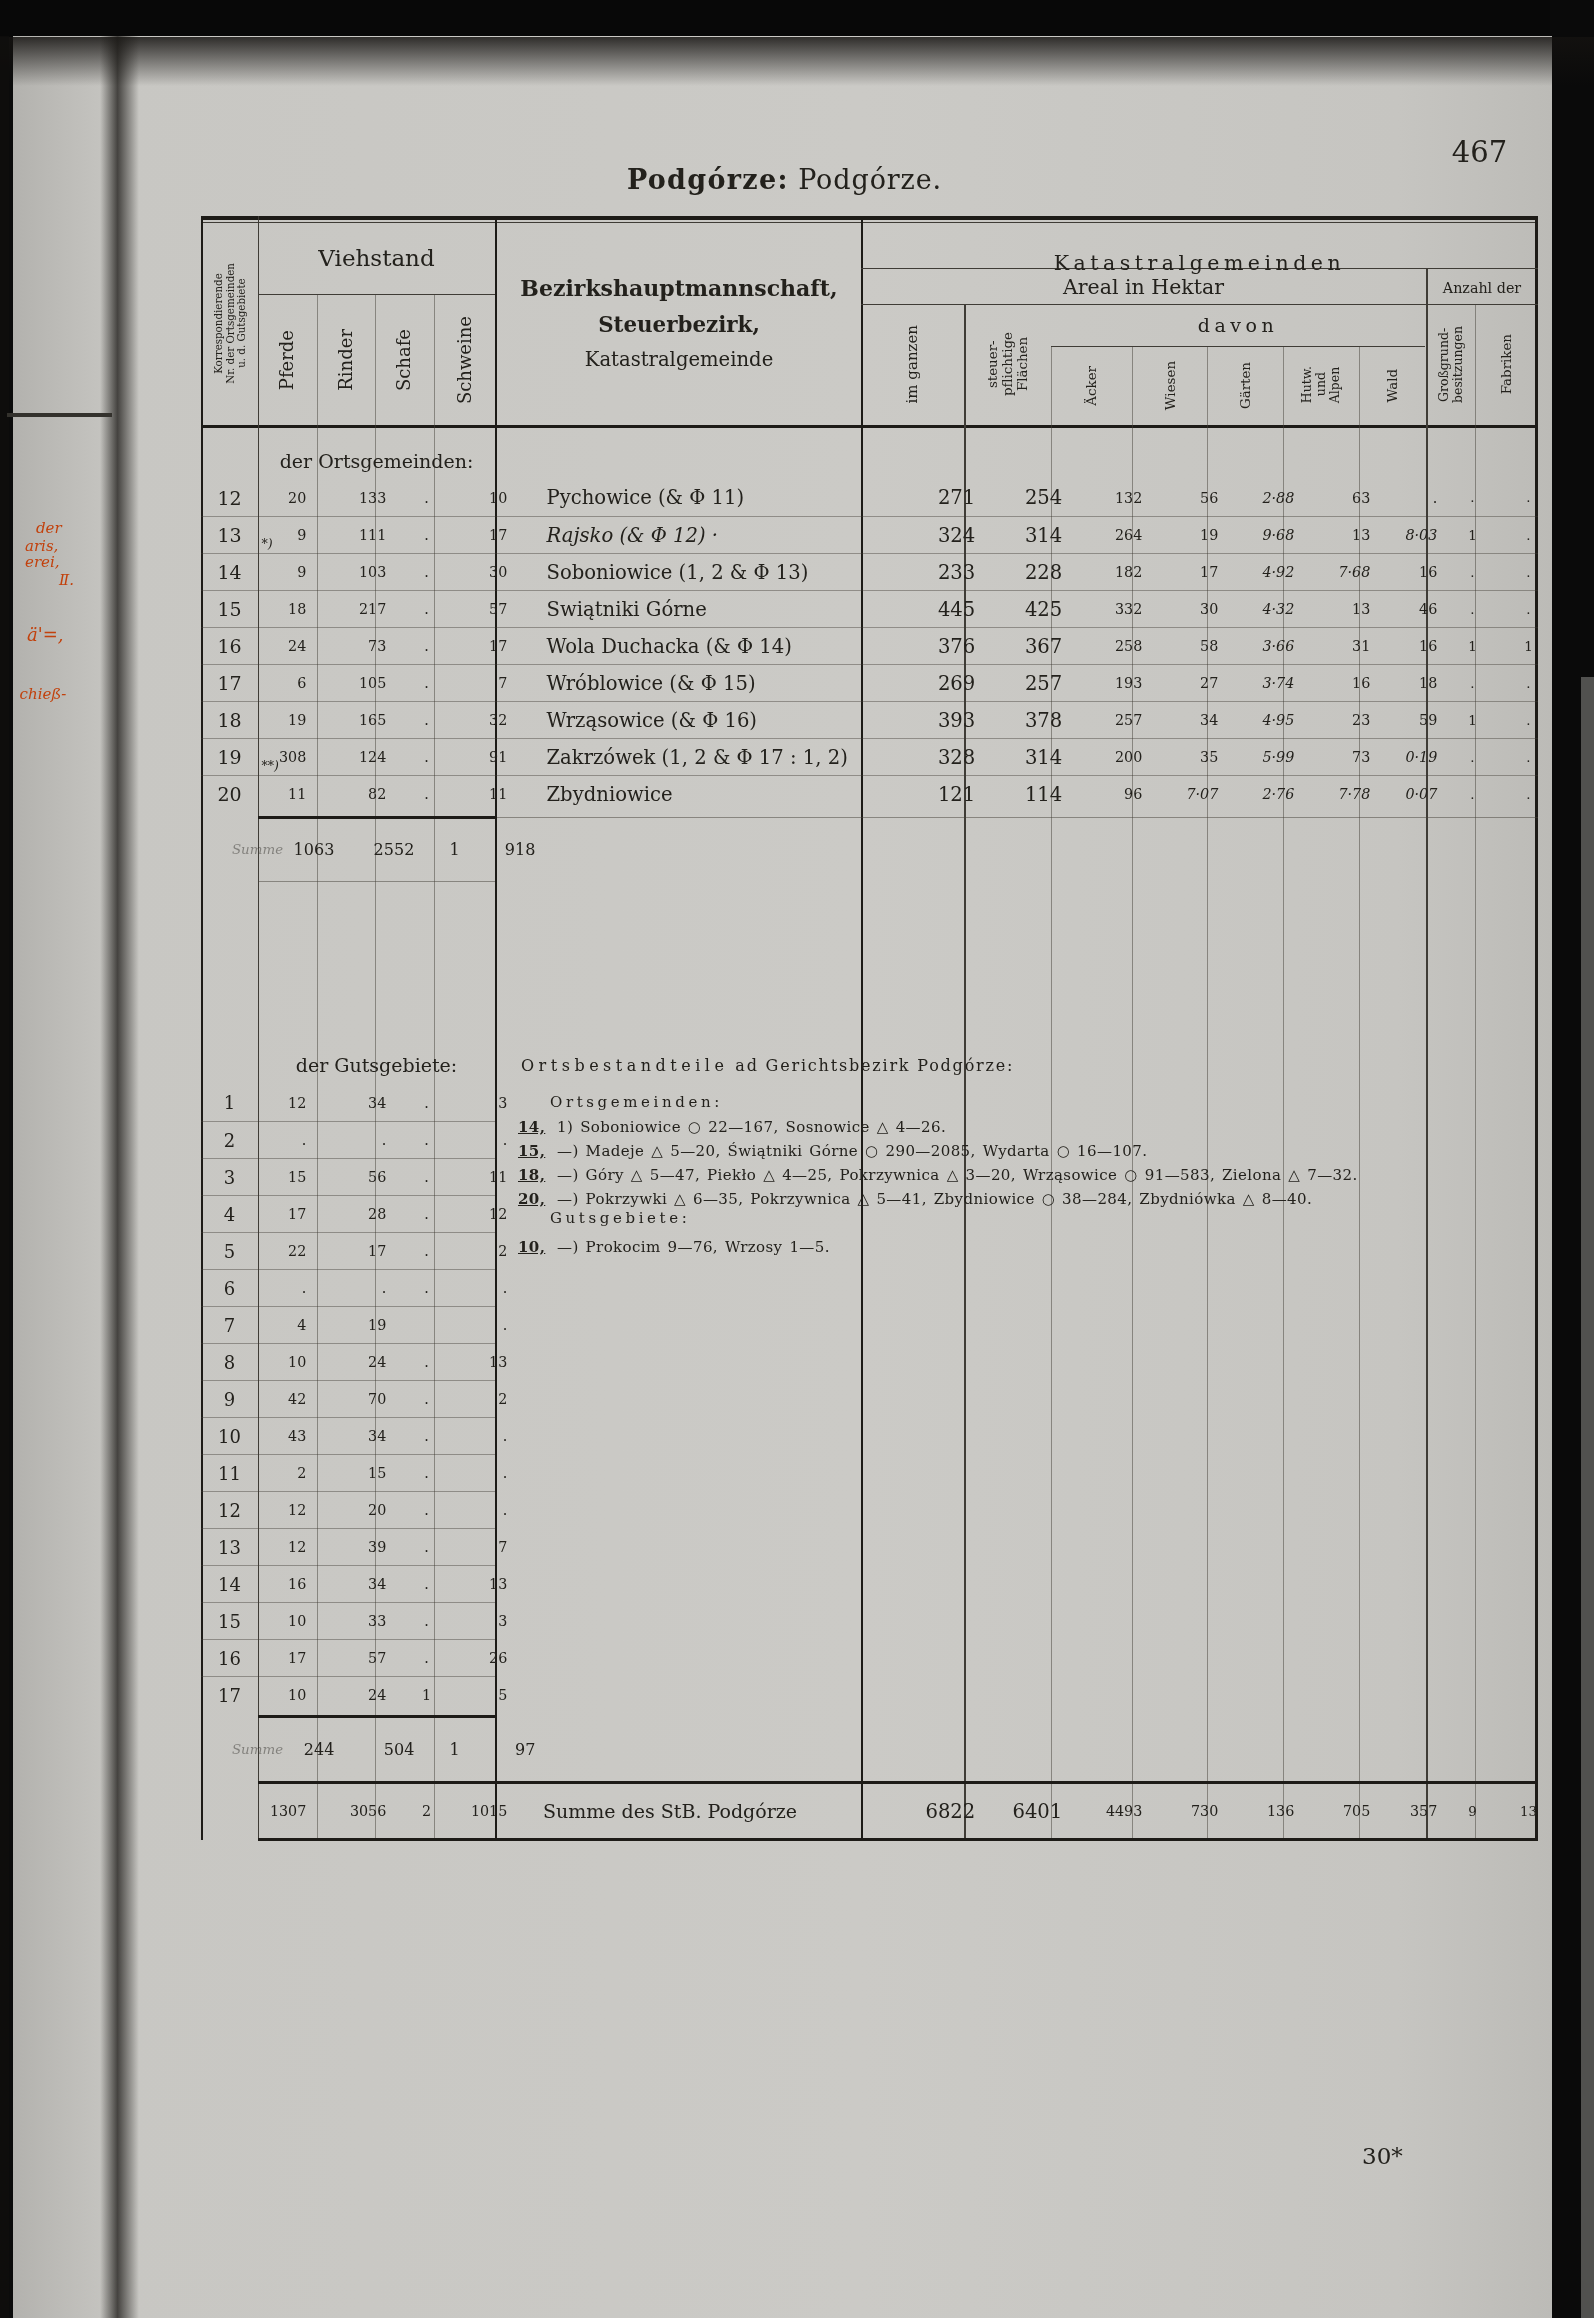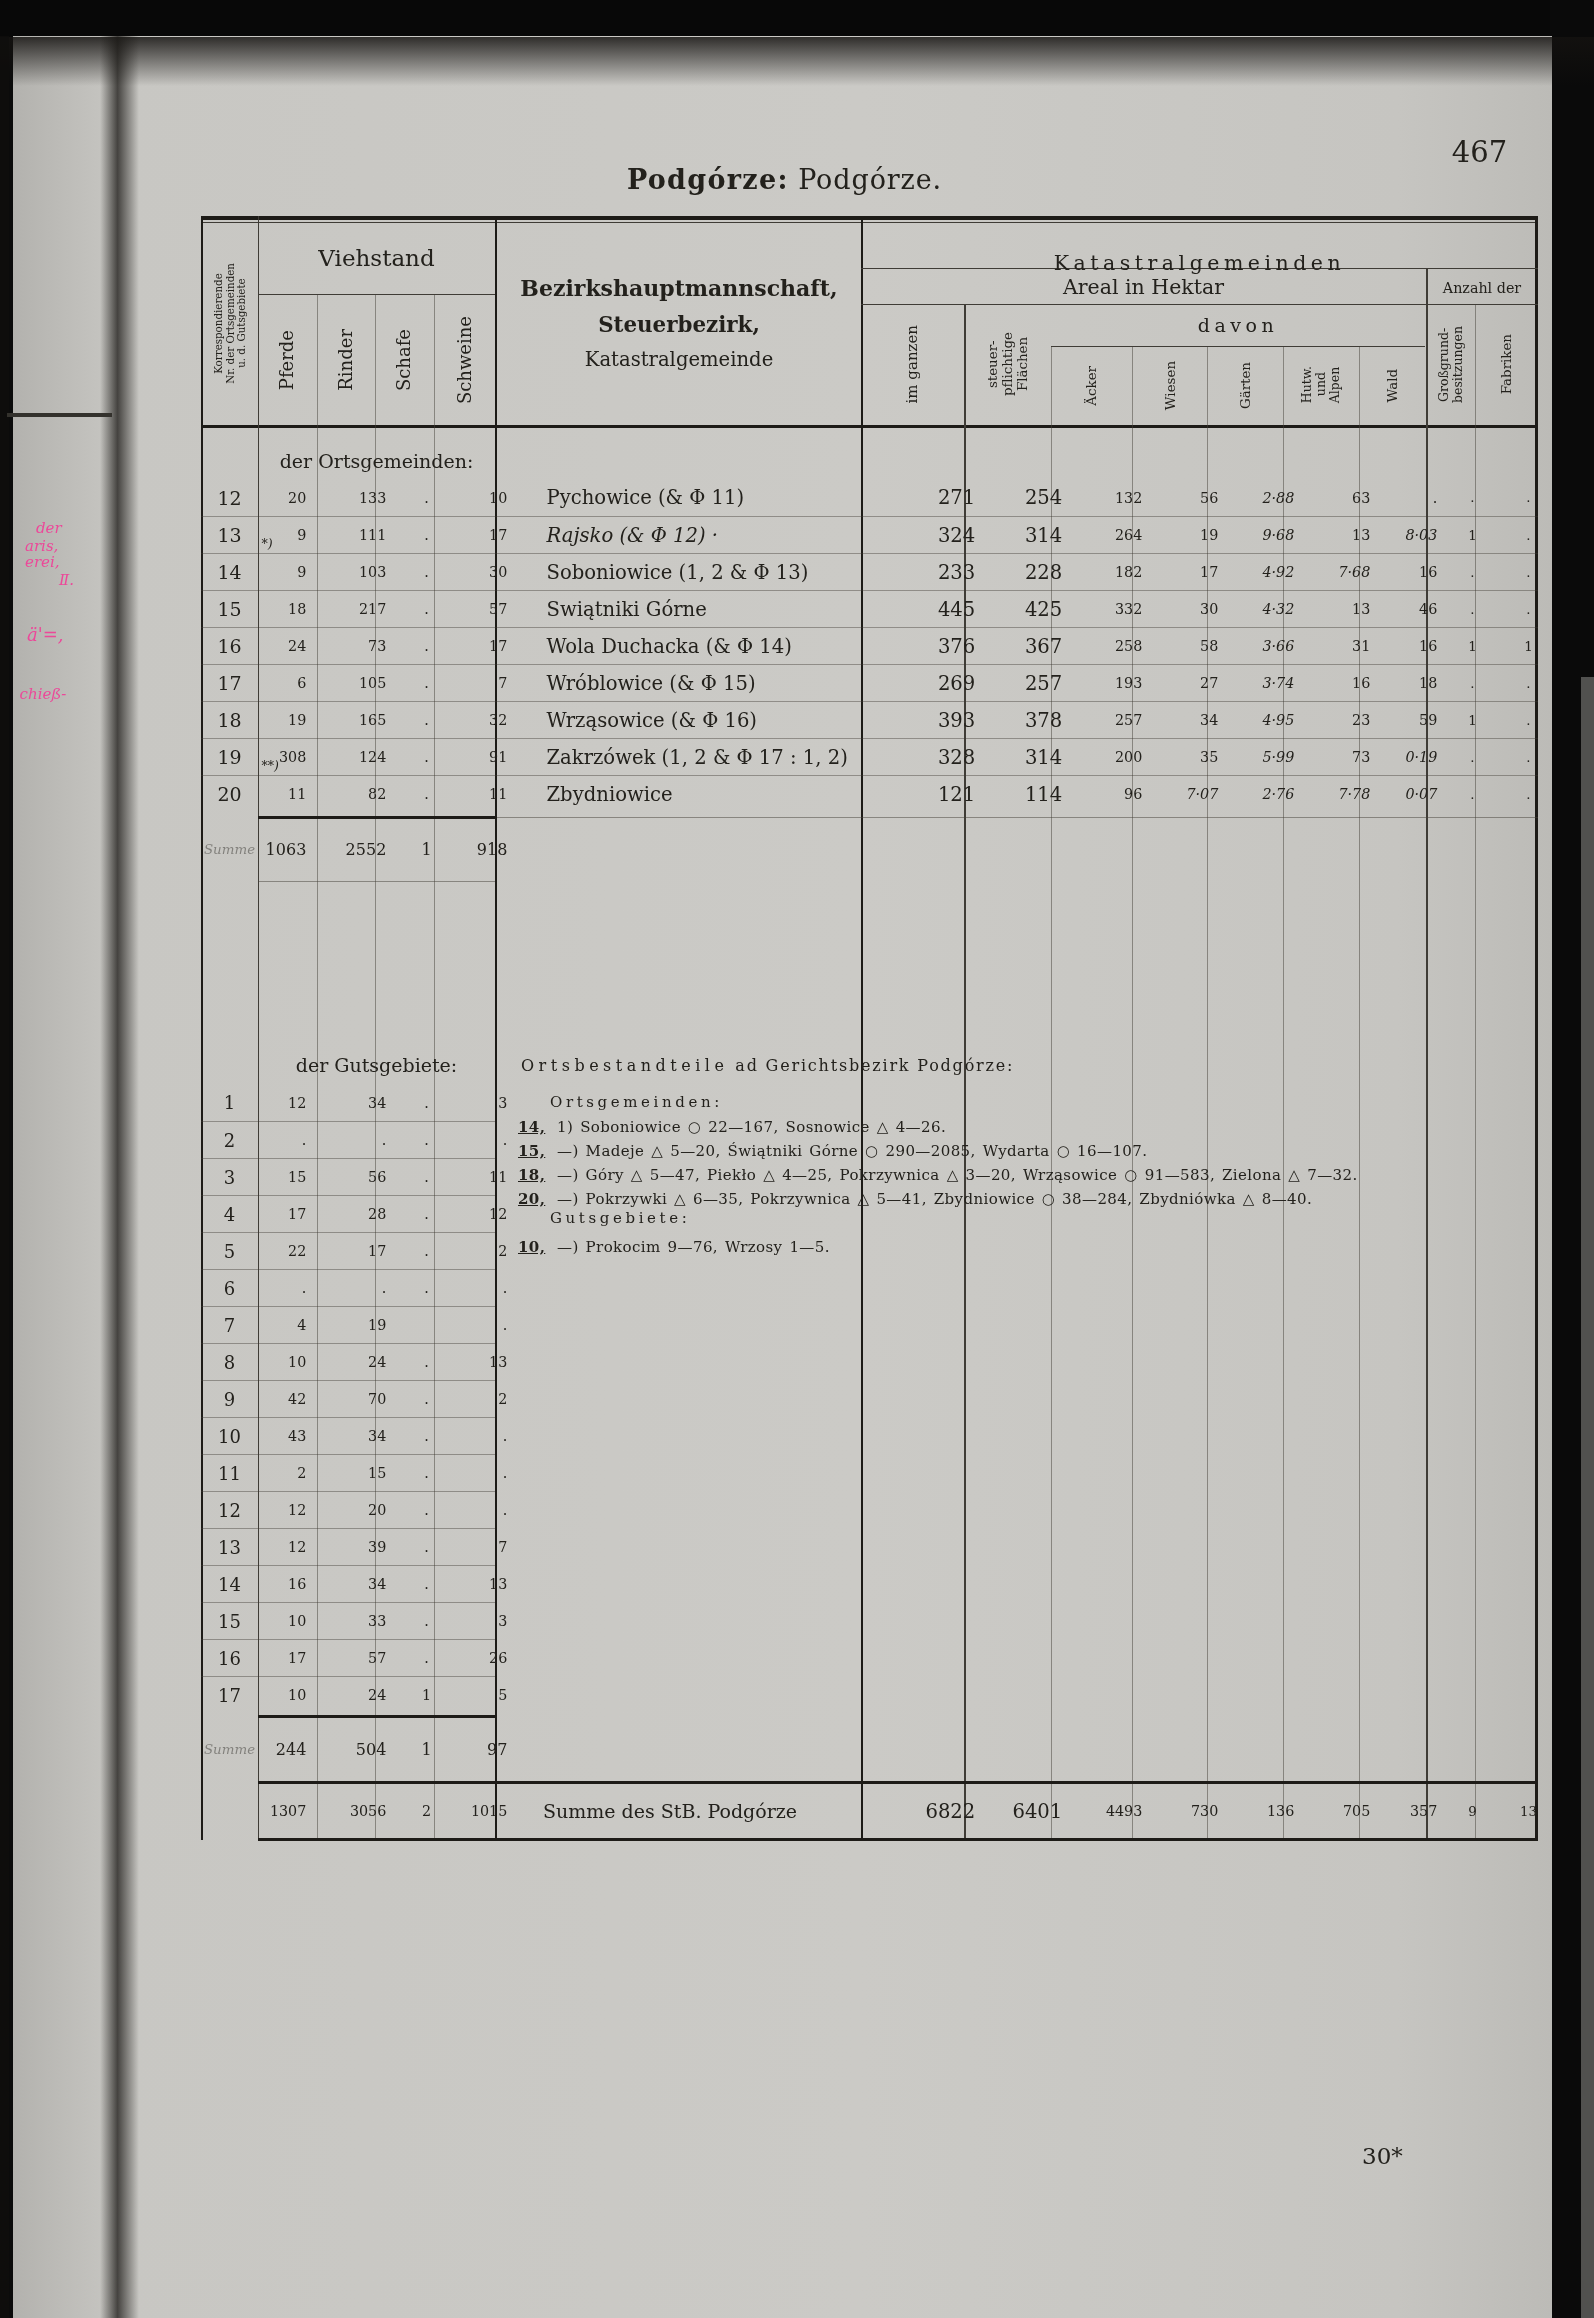--- a/index.html
+++ b/index.html
@@ -12,21 +12,21 @@
   .band-right{position:absolute;right:0;top:0;width:45px;height:2319px;background:#0a0a0a;}
   .band-right-sliver{position:absolute;right:0;top:677px;width:14.3px;height:1641px;background:#8d8c88;opacity:.55;}
   .paper{position:absolute;left:12.5px;top:36px;width:1539px;height:2283px;
     background:linear-gradient(90deg,#b3b2ae 0,#c8c7c3 7%,#cbcac6 55%,#c6c5c1 90%,#bcbbb7 100%);}
   .gutter{position:absolute;left:100px;top:36px;width:39px;height:2283px;
     background:linear-gradient(90deg,rgba(25,23,20,0) 0,rgba(25,23,20,.75) 45%,rgba(25,23,20,0) 100%);}
   .edge-left{position:absolute;left:0;top:36px;width:9px;height:2283px;background:rgba(15,14,12,.8);}
   .mline{position:absolute;left:7.1px;top:413px;width:105px;height:3.6px;background:#33312c;}
 
   
-  .mfrag{position:absolute;color:#ec4899;font-size:15px;font-style:italic;}
+  .mfrag{position:absolute;color:#c2410c;font-size:15px;font-style:italic;}
   .mf1{left:36px;top:519px;} .mf2{left:25px;top:537px;} .mf3{left:25px;top:553px;}
   .mf4{left:59px;top:571px;} .mf5{left:27px;top:624px;font-size:18px;} .mf6{left:19.6px;top:685px;}
 
   
   .title{position:absolute;left:535px;top:164px;width:499px;text-align:center;font-size:27px;letter-spacing:0.9px;}
   .title b{letter-spacing:1.3px;}
   .pagenum{position:absolute;left:1426px;top:135px;width:107px;text-align:center;font-size:29px;}
   .footmark{position:absolute;left:1362px;top:2143px;font-size:23px;}
 
   
@@ -60,21 +60,21 @@
 
   #og-rows{position:absolute;left:0;top:263px;width:1337px;}
   .og-row{height:37px;}
   .og-row + .og-row{border-top:0.9px solid rgba(62,58,50,.42);}
 
   #gg-rows{position:absolute;left:0;top:868px;width:294px;}
   .gg-row{height:37px;font-size:14.3px;}
   .gg-row + .gg-row{border-top:0.9px solid rgba(62,58,50,.42);}
   .gg-row .w-nr{font-size:18px;}
 
-  .sumrow{position:absolute;font-size:16px;}
+  .sumrow{position:absolute;font-size:16px;padding-left:28px;}
   .faint{opacity:.42;font-size:13.4px;font-style:italic;}
 
   .seclabel{position:absolute;font-size:19px;text-align:center;}
 
   .fnote{position:absolute;left:157px;top:713px;width:267px;font-size:14.3px;line-height:21px;}
   .fnote div.ind{text-indent:23px;}
 
   .notes{position:absolute;font-size:15px;}
   .notes .nhead{position:absolute;left:320px;top:840px;white-space:nowrap;font-size:16px;}
   .notes .nog{position:absolute;left:349px;top:877px;letter-spacing:3.6px;font-size:15px;}

